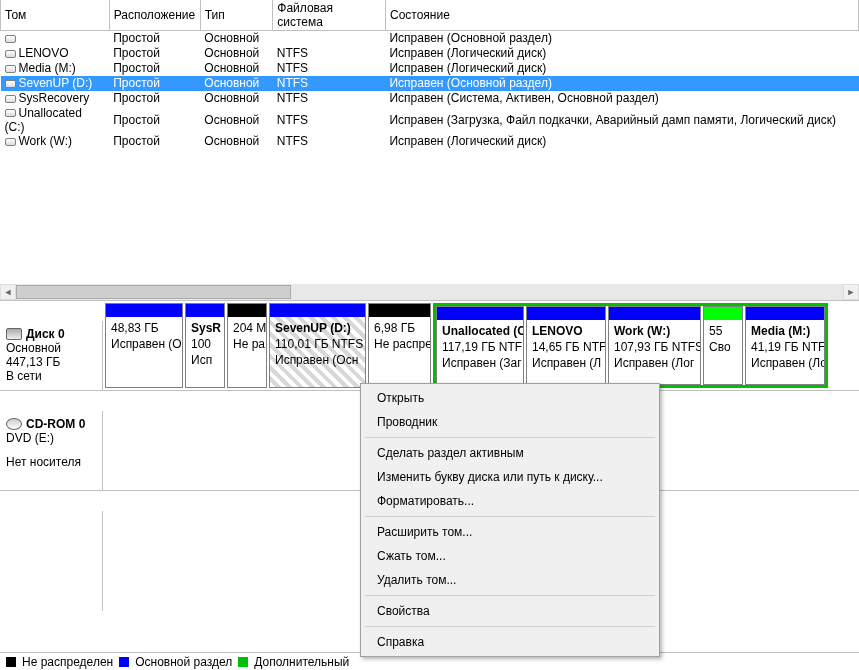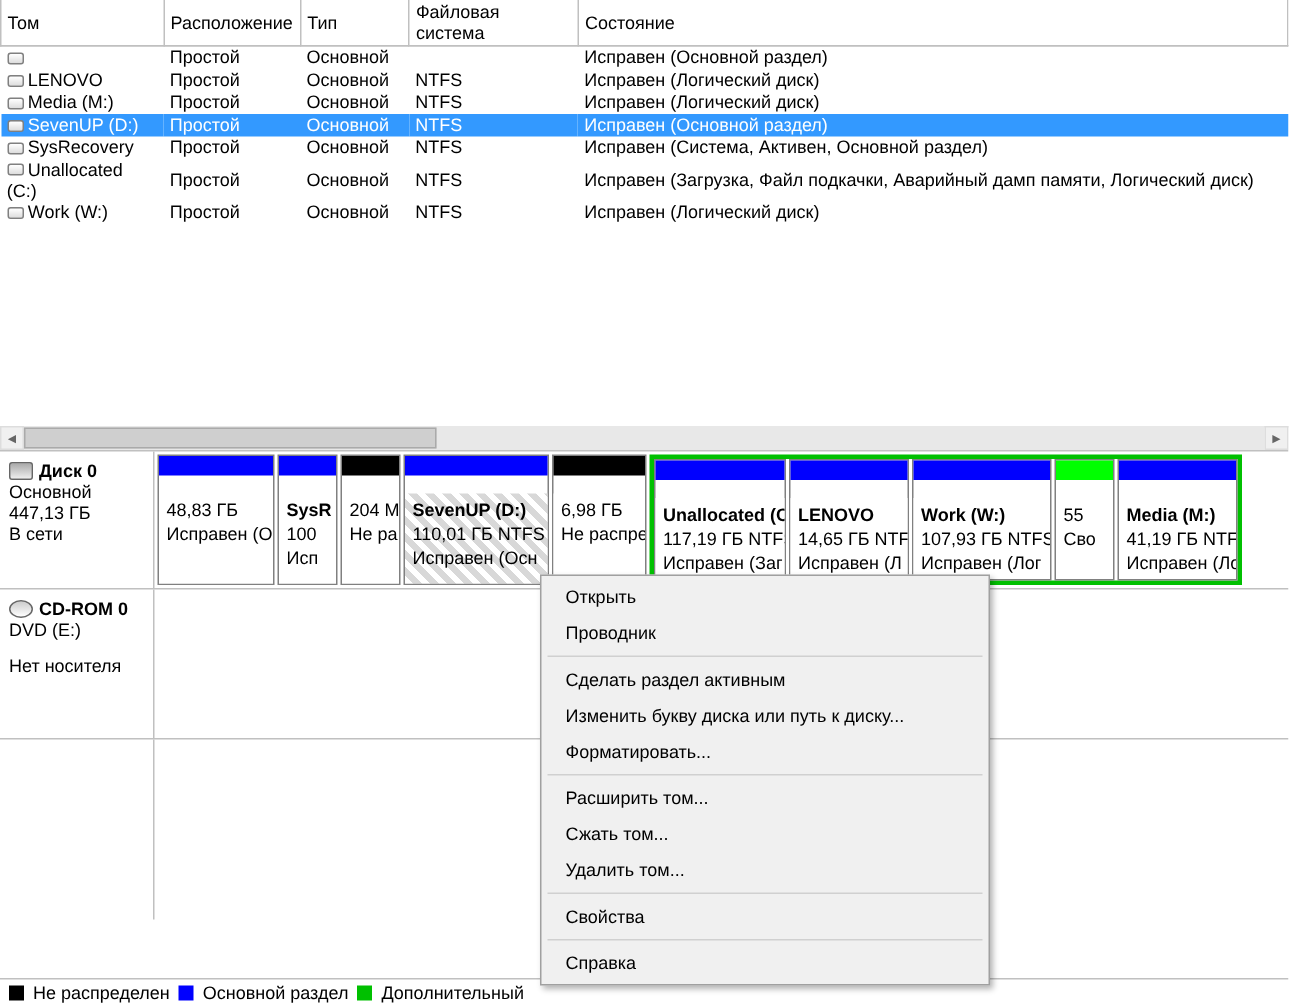--- a/index.html
+++ b/index.html
@@ -14,27 +14,27 @@
 
 
 .hscroll { position:relative; height:16px; border-top:1px solid #c0c0c0; background:#f0f0f0; display:flex; align-items:center; }
 .hscroll .arrow { width:16px; height:16px; background:#f0f0f0; border:1px solid #ddd; display:flex; align-items:center; justify-content:center; font-size:9px; color:#666; }
 .hscroll .track { flex:1; height:16px; background:#e8e8e8; position:relative; }
 .hscroll .thumb { position:absolute; left:0; top:1px; height:14px; width:275px; background:#cfcfcf; border:1px solid #aaa; }
 
 
 .disk-area { border-top:1px solid #c0c0c0; }
 .disk-row { display:flex; min-height:90px; border-bottom:1px solid #c0c0c0; }
-.disk-label { width:103px; padding:6px 6px; border-right:1px solid #c0c0c0; }
+.disk-label { width:103px; padding:6px 6px; border-right:1px solid #c0c0c0;margin-top:20px; }
 .disk-label .hdr { display:flex; align-items:center; gap:4px; font-weight:700; }
 .disk-label .grad { display:inline-block; width:16px; height:12px; background:linear-gradient(#aaa,#eee); border:1px solid #666; border-radius:2px; }
 .disk-parts { flex:1; display:flex; gap:2px; padding:2px; }
 
 
-.part { border:1px solid #808080; display:flex; flex-direction:column; min-width:40px;gap:12px; }
+.part { border:1px solid #808080; display:flex; flex-direction:column; min-width:40px; }
 .part .cap { height:13px; }
 .part .body { flex:1; padding:4px 5px; background:#fff; overflow:hidden; white-space:nowrap; }
 .part .body .ttl { font-weight:700; margin-bottom:2px; }
 .part .body .sz { margin-bottom:2px; }
 .part.hatch .body { background:repeating-linear-gradient(45deg,#fff,#fff 4px,#d8d8d8 4px,#d8d8d8 8px); }
 .ext-group { border:3px solid #00c000; display:flex; gap:2px; padding:0; }
 
 
 .legend { position:absolute; bottom:0; left:0; width:859px; height:18px; display:flex; align-items:center; gap:6px; padding:2px 6px; border-top:1px solid #c0c0c0; background:#fff; }
 .legend .sw { display:inline-block; width:10px; height:10px; }

